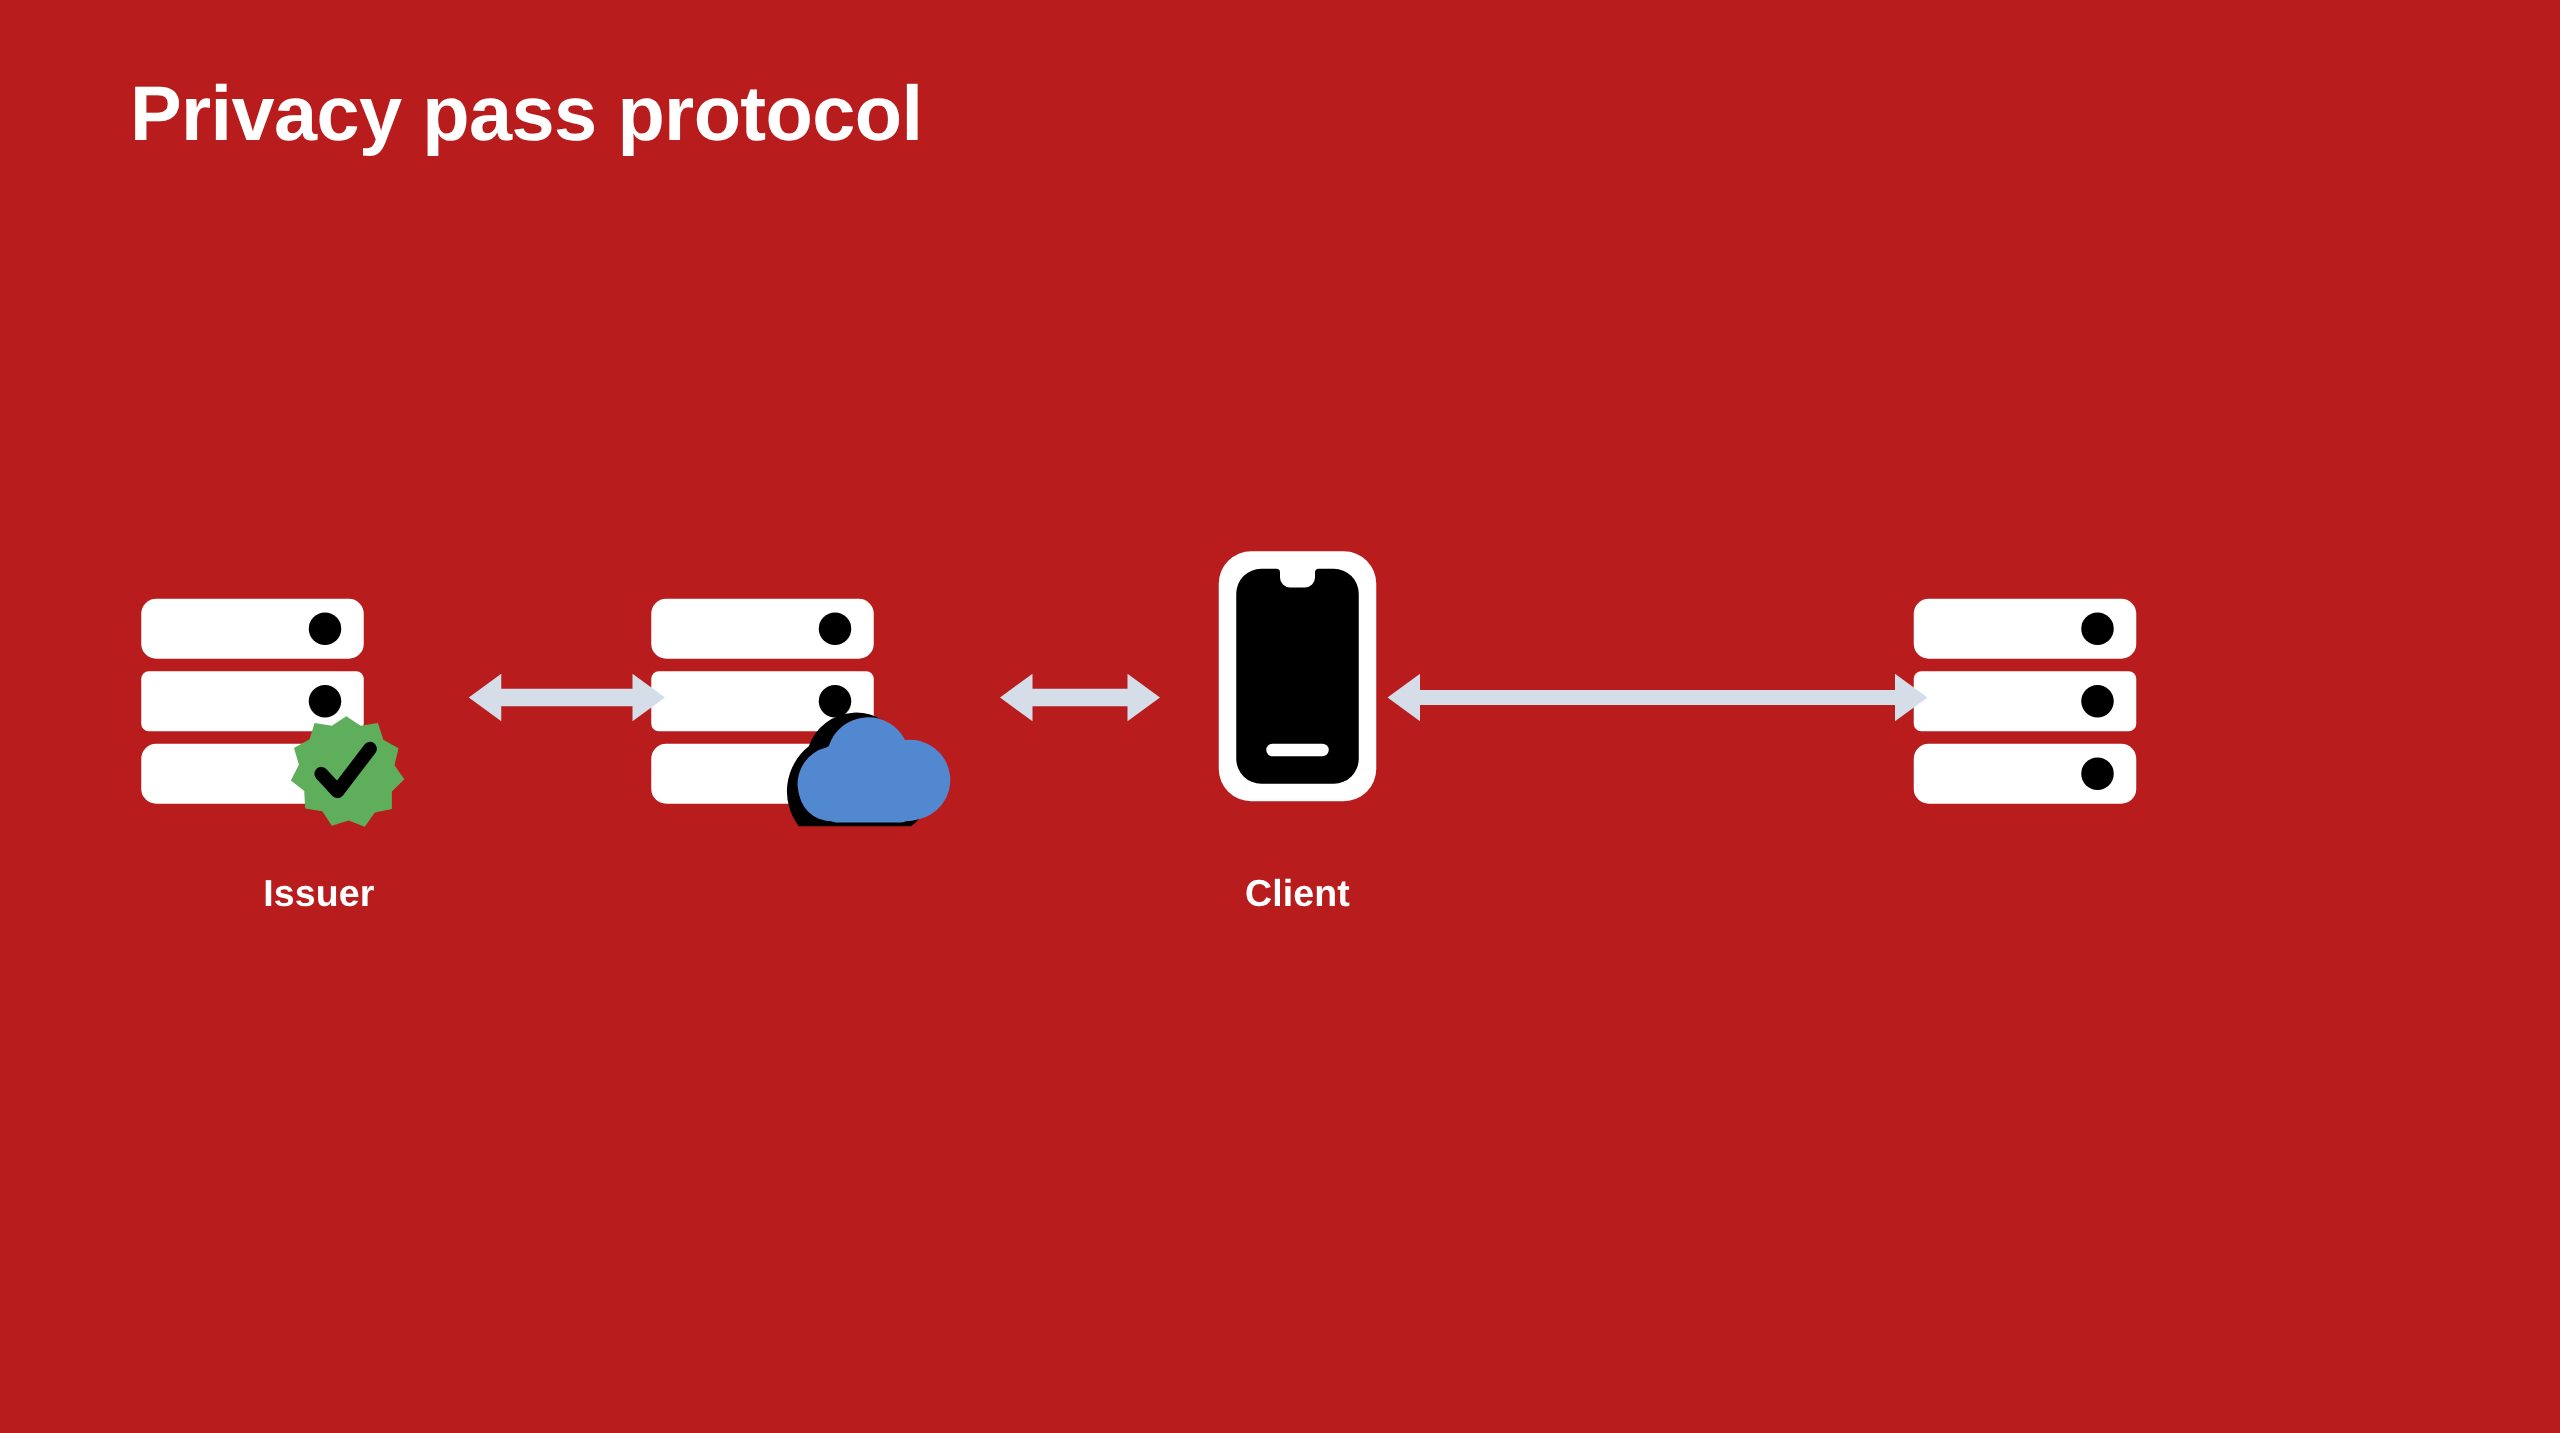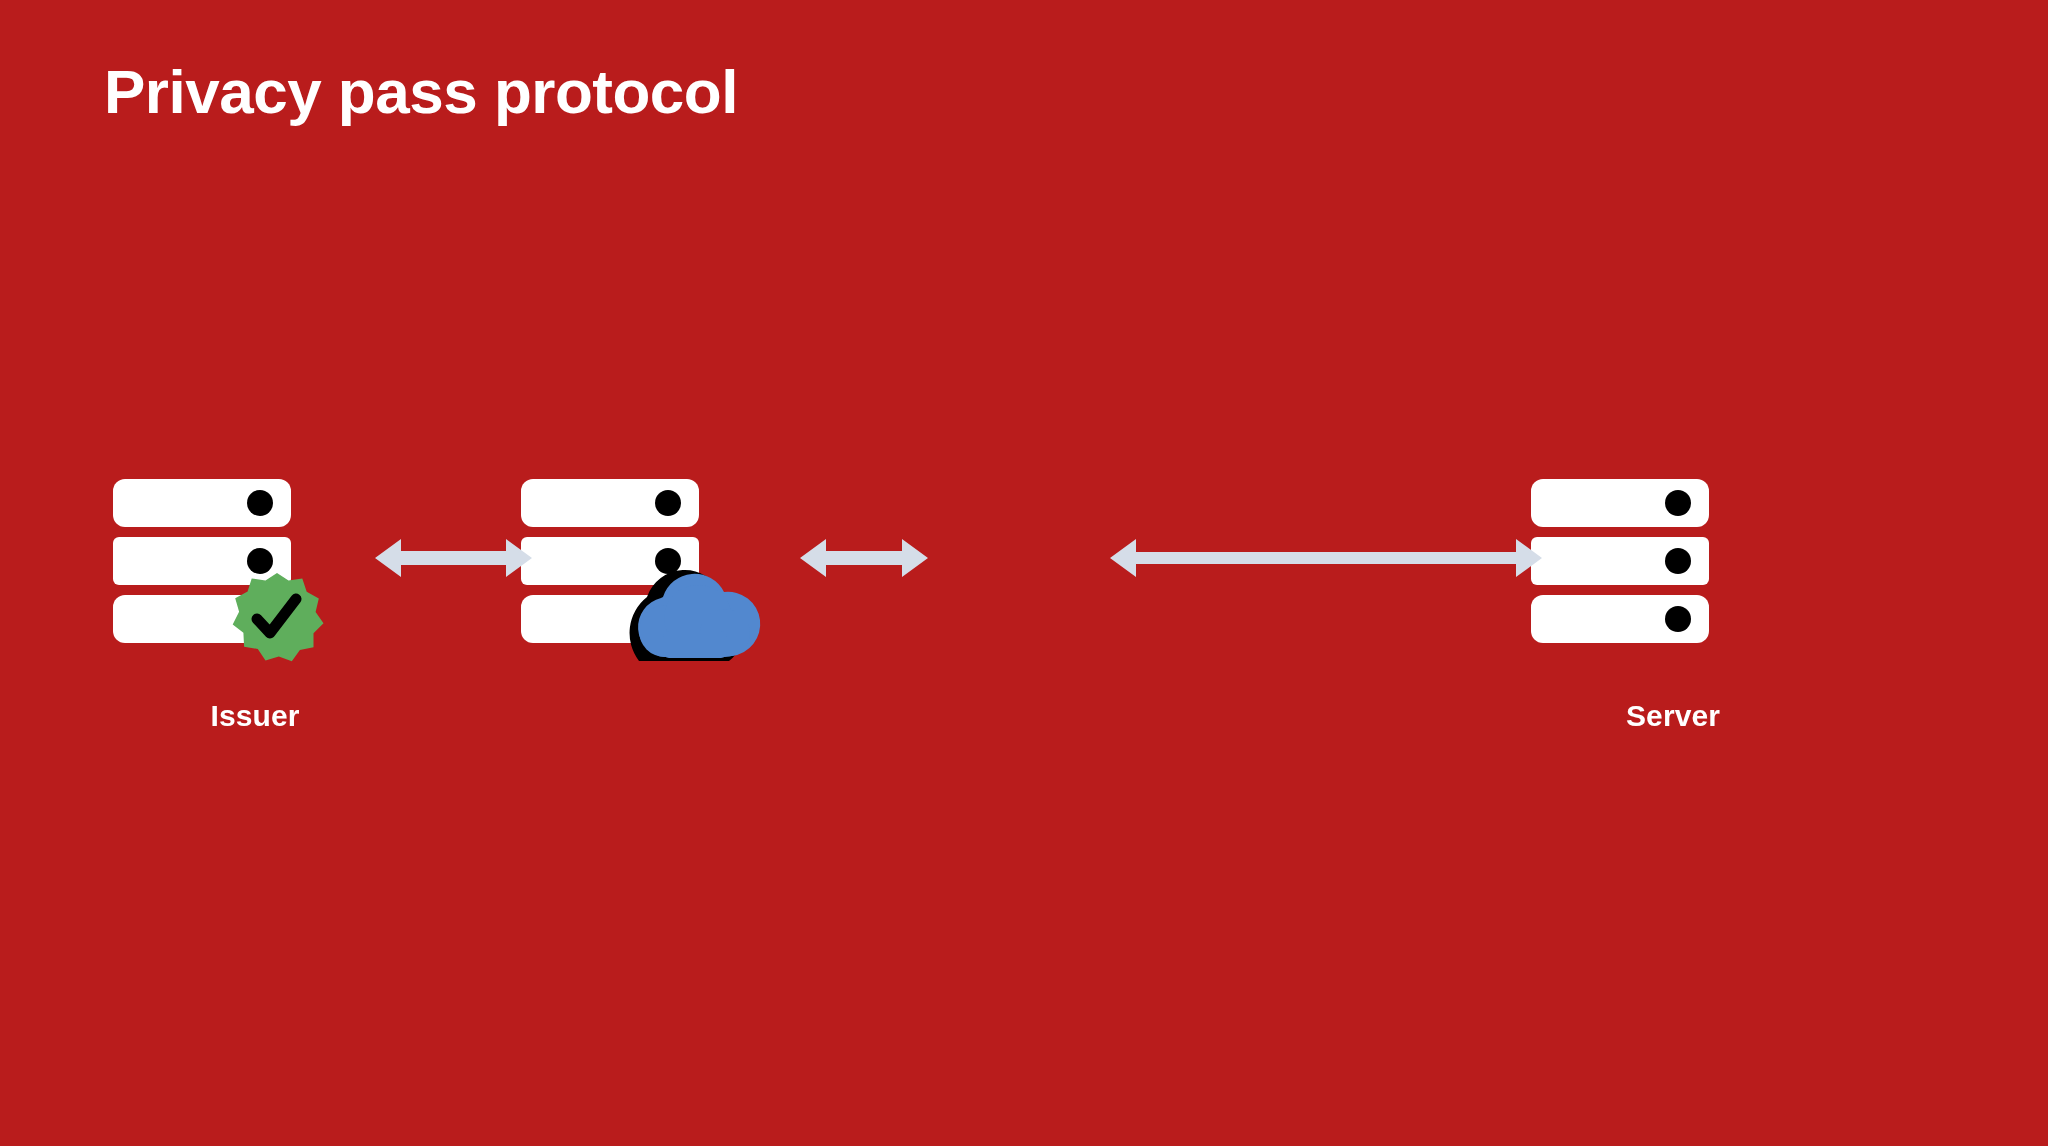--- a/index.html
+++ b/index.html
@@ -155,33 +155,62 @@
               Z"></path>
             <ellipse cx="152" cy="156" rx="26" ry="26" fill="#5288cf"></ellipse>
             <ellipse cx="185" cy="143" rx="34" ry="33" fill="#5288cf"></ellipse>
             <ellipse cx="212" cy="158" rx="25" ry="24" fill="#5288cf"></ellipse>
             <rect x="150" y="156" width="64" height="27" rx="6" fill="#5288cf"></rect>
           </g>
         </svg>
       </div>
     </div>
 
+    <div class="node node-client">
+      <div class="node-art">
+        <svg width="300" height="248" viewBox="0 0 300 248" xmlns="http://www.w3.org/2000/svg">
+
+          <rect x="87" y="4" width="126" height="200" rx="26" fill="#ffffff"></rect>
+
+          <path fill="#000000" d="
+            M101 38
+            a20 20 0 0 1 20 -20
+            h12
+            a3 3 0 0 1 3 3
+            v4
+            a8 8 0 0 0 8 8
+            h12
+            a8 8 0 0 0 8 -8
+            v-4
+            a3 3 0 0 1 3 -3
+            h12
+            a20 20 0 0 1 20 20
+            v132
+            a20 20 0 0 1 -20 20
+            h-58
+            a20 20 0 0 1 -20 -20
+            Z"></path>
+
+          <rect x="125" y="158" width="50" height="10" rx="5" fill="#ffffff"></rect>
+        </svg>
+      </div>
+      <div class="node-label">Client</div>
+    </div>
 
     <div class="node node-server">
       <div class="node-art">
         <svg width="300" height="210" viewBox="0 0 300 210" xmlns="http://www.w3.org/2000/svg">
           <rect x="8" y="4" width="178" height="48" rx="12" fill="#ffffff"></rect>
           <circle cx="155" cy="28" r="13" fill="#000000"></circle>
           <rect x="8" y="62" width="178" height="48" rx="6" fill="#ffffff"></rect>
           <circle cx="155" cy="86" r="13" fill="#000000"></circle>
           <rect x="8" y="120" width="178" height="48" rx="12" fill="#ffffff"></rect>
           <circle cx="155" cy="144" r="13" fill="#000000"></circle>
         </svg>
       </div>
-      <div class="node-label">Server</div>
     </div>
 
     <svg class="arrow arrow-short-1" width="157" height="46" viewBox="0 0 157 46" xmlns="http://www.w3.org/2000/svg">
       <path fill="#d5dde8" d="
         M0,23 L26,4 L26,16 L131,16 L131,4 L157,23 L131,42 L131,30 L26,30 L26,42 Z"></path>
     </svg>
 
     <svg class="arrow arrow-short-2" width="128" height="46" viewBox="0 0 128 46" xmlns="http://www.w3.org/2000/svg">
       <path fill="#d5dde8" d="
         M0,23 L26,4 L26,16 L102,16 L102,4 L128,23 L102,42 L102,30 L26,30 L26,42 Z"></path>

